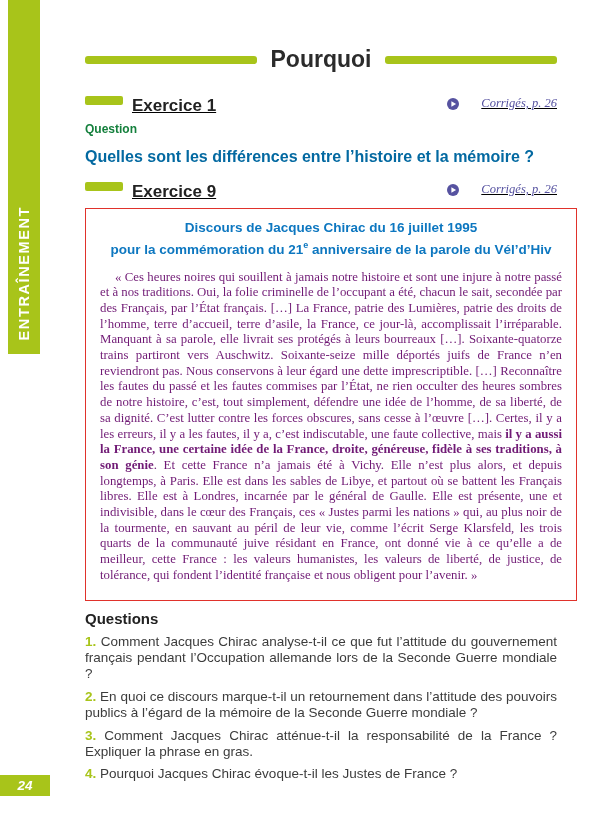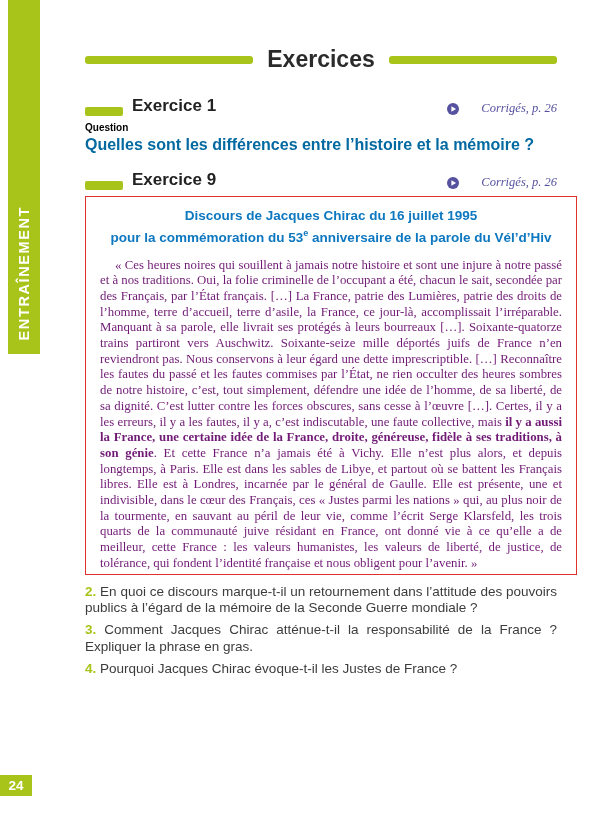--- a/index.html
+++ b/index.html
@@ -13,42 +13,42 @@
     position:absolute; left:8px; top:0; width:32px; height:354px;
     background:#a8c41a; display:flex; justify-content:center;
     align-items:flex-end; padding-bottom:14px;
   }
   .side-tab-label {
     writing-mode:vertical-rl; transform:rotate(180deg);
     color:#ffffff; font-weight:bold; font-size:14.5px; letter-spacing:1.6px;
   }
   
   .page-badge {
-    position:absolute; left:0; top:775px; width:32px; height:21px;
+    position:absolute; left:0; top:775px; width:50px; height:21px;
     background:#a8c41a; color:#ffffff; font-weight:bold; font-size:13.5px;
-    display:flex; align-items:center; justify-content:center;
+    display:flex; align-items:center; justify-content:center;font-style:italic;
   }
   .main { position:absolute; left:85px; top:46px; width:472px; }
   .title-row { display:flex; align-items:center; gap:14px; margin-bottom:23px; }
   .hbar { flex:1; height:8px; background:#a8c41a; border-radius:3px; }
   .page-title { font-size:23px; font-weight:bold; color:#2b2b2b; }
-  .ex-row { display:flex; align-items:flex-end; margin-bottom:6px; }
+  .ex-row { display:flex; align-items:flex-start; margin-bottom:6px;text-decoration:underline; }
   .ex-pill { width:38px; height:9px; background:#a8c41a; border-radius:2px; margin-right:9px; }
   .ex-title { font-size:17px; font-weight:bold; color:#222222; }
   .corriges {
     margin-left:auto; display:flex; align-items:center; gap:22px;
     color:#5652a0; font-family:"Liberation Serif", serif; font-style:italic;
     font-size:12.5px; cursor:pointer;
   }
   .corriges svg { display:block; }
-  .q-label { font-size:10px; font-weight:bold; color:#000000; margin-bottom:3px; }
+  .q-label { font-size:12px; font-weight:bold; color:#15803d; margin-bottom:12px; }
   .q-blue { font-size:16px; font-weight:bold; color:#0369a1; margin-bottom:16px; }
   .doc-box {
     width:492px; border:1.6px solid #e0322b; background:#ffffff;
-    padding:11px 14px 2px 14px; margin-top:1px; margin-bottom:9px;
+    padding:11px 14px 16px 14px; margin-top:1px; margin-bottom:9px;
   }
   .doc-title {
     text-align:center; color:#0d77c0; font-weight:bold;
     font-size:13.5px; line-height:16.5px; margin-bottom:12px;
   }
   .doc-title sup { font-size:9px; }
   .quote {
     font-family:"Liberation Serif", serif; font-size:12.8px; line-height:15.7px;
     color:#701a75; text-align:justify; text-indent:15px; hyphens:auto;
   }
@@ -70,21 +70,21 @@
   </div>
 
   <div class="page-badge">
     <span>24</span>
   </div>
 
   <div class="main">
 
     <div class="title-row">
       <div class="hbar"></div>
-      <div class="page-title">Exercices</div>
+      <div class="page-title">Pourquoi</div>
       <div class="hbar"></div>
     </div>
 
     <div class="ex-row">
       <div class="ex-pill"></div>
       <div class="ex-title">Exercice 1</div>
       <div class="corriges">
         <span>
           <svg width="12" height="12" viewBox="0 0 12 12">
             <circle cx="6" cy="6" r="6" fill="#5652a0"></circle>
@@ -107,26 +107,31 @@
             <path d="M4.4 3.3 L9.1 6 L4.4 8.7 Z" fill="#ffffff"></path>
           </svg>
         </span>
         <span>Corrigés, p. 26</span>
       </div>
     </div>
 
     <div class="doc-box">
       <div class="doc-title">
         <span>Discours de Jacques Chirac du 16 juillet 1995</span><br>
-        <span>pour la commémoration du 53</span><sup>e</sup><span> anniversaire de la parole du Vél’d’Hiv</span>
+        <span>pour la commémoration du 21</span><sup>e</sup><span> anniversaire de la parole du Vél’d’Hiv</span>
       </div>
       <p class="quote"><span>« Ces heures noires qui souillent à jamais notre histoire et sont une injure à notre passé et à nos traditions. Oui, la folie criminelle de l’occupant a été, chacun le sait, secondée par des Français, par l’État français. […] La France, patrie des Lumières, patrie des droits de l’homme, terre d’accueil, terre d’asile, la France, ce jour-là, accomplissait l’irréparable. Manquant à sa parole, elle livrait ses protégés à leurs bourreaux […]. Soixante-quatorze trains partiront vers Auschwitz. Soixante-seize mille déportés juifs de France n’en reviendront pas. Nous conservons à leur égard une dette imprescriptible. […] Reconnaître les fautes du passé et les fautes commises par l’État, ne rien occulter des heures sombres de notre histoire, c’est, tout simplement, défendre une idée de l’homme, de sa liberté, de sa dignité. C’est lutter contre les forces obscures, sans cesse à l’œuvre […]. Certes, il y a les erreurs, il y a les fautes, il y a, c’est indiscutable, une faute collective, mais </span><strong>il y a aussi la France, une certaine idée de la France, droite, généreuse, fidèle à ses traditions, à son génie</strong><span>. Et cette France n’a jamais été à Vichy. Elle n’est plus alors, et depuis longtemps, à Paris. Elle est dans les sables de Libye, et partout où se battent les Français libres. Elle est à Londres, incarnée par le général de Gaulle. Elle est présente, une et indivisible, dans le cœur des Français, ces « Justes parmi les nations » qui, au plus noir de la tourmente, en sauvant au péril de leur vie, comme l’écrit Serge Klarsfeld, les trois quarts de la communauté juive résidant en France, ont donné vie à ce qu’elle a de meilleur, cette France : les valeurs humanistes, les valeurs de liberté, de justice, de tolérance, qui fondent l’identité française et nous obligent pour l’avenir. »</span></p>
     </div>
 
+    <div class="questions-label">Questions</div>
 
+    <p class="q-item">
+      <span class="q-num">1.</span>
+      <span>Comment Jacques Chirac analyse-t-il ce que fut l’attitude du gouvernement français pendant l’Occupation allemande lors de la Seconde Guerre mondiale ?</span>
+    </p>
     <p class="q-item">
       <span class="q-num">2.</span>
       <span>En quoi ce discours marque-t-il un retournement dans l’attitude des pouvoirs publics à l’égard de la mémoire de la Seconde Guerre mondiale ?</span>
     </p>
     <p class="q-item">
       <span class="q-num">3.</span>
       <span>Comment Jacques Chirac atténue-t-il la responsabilité de la France ? Expliquer la phrase en gras.</span>
     </p>
     <p class="q-item">
       <span class="q-num">4.</span>

